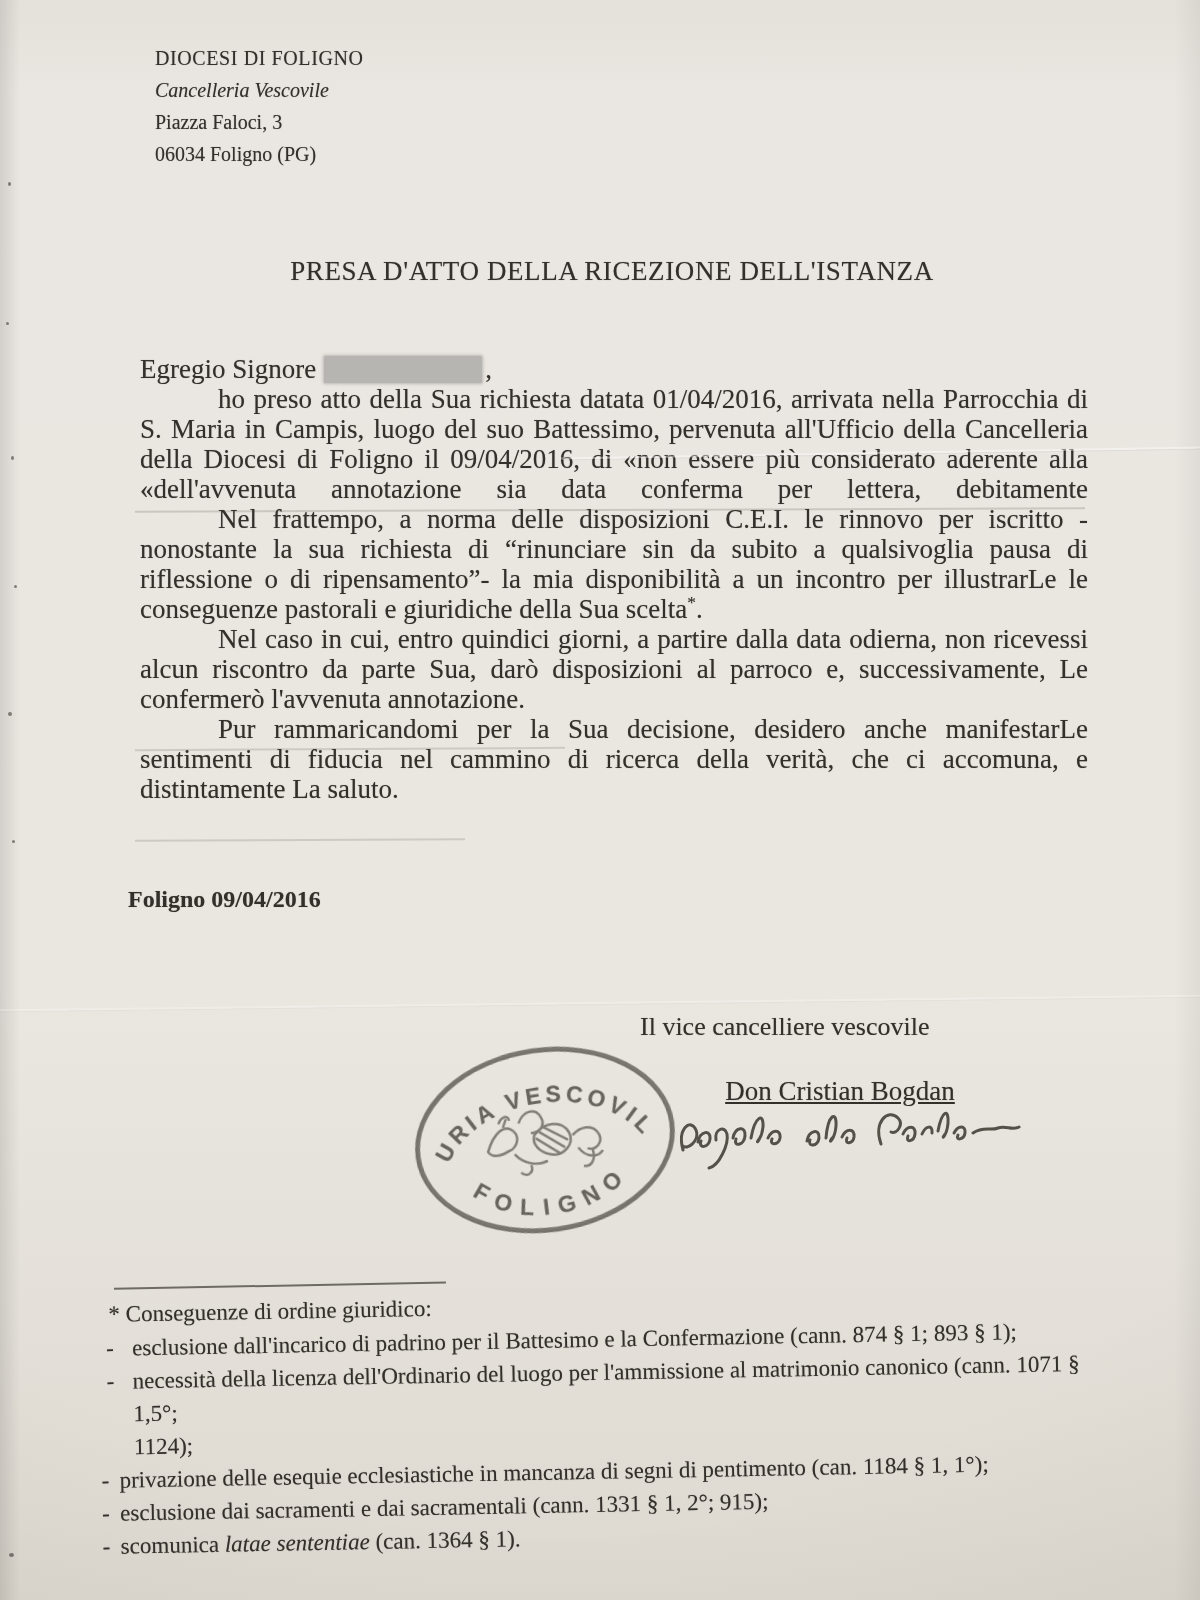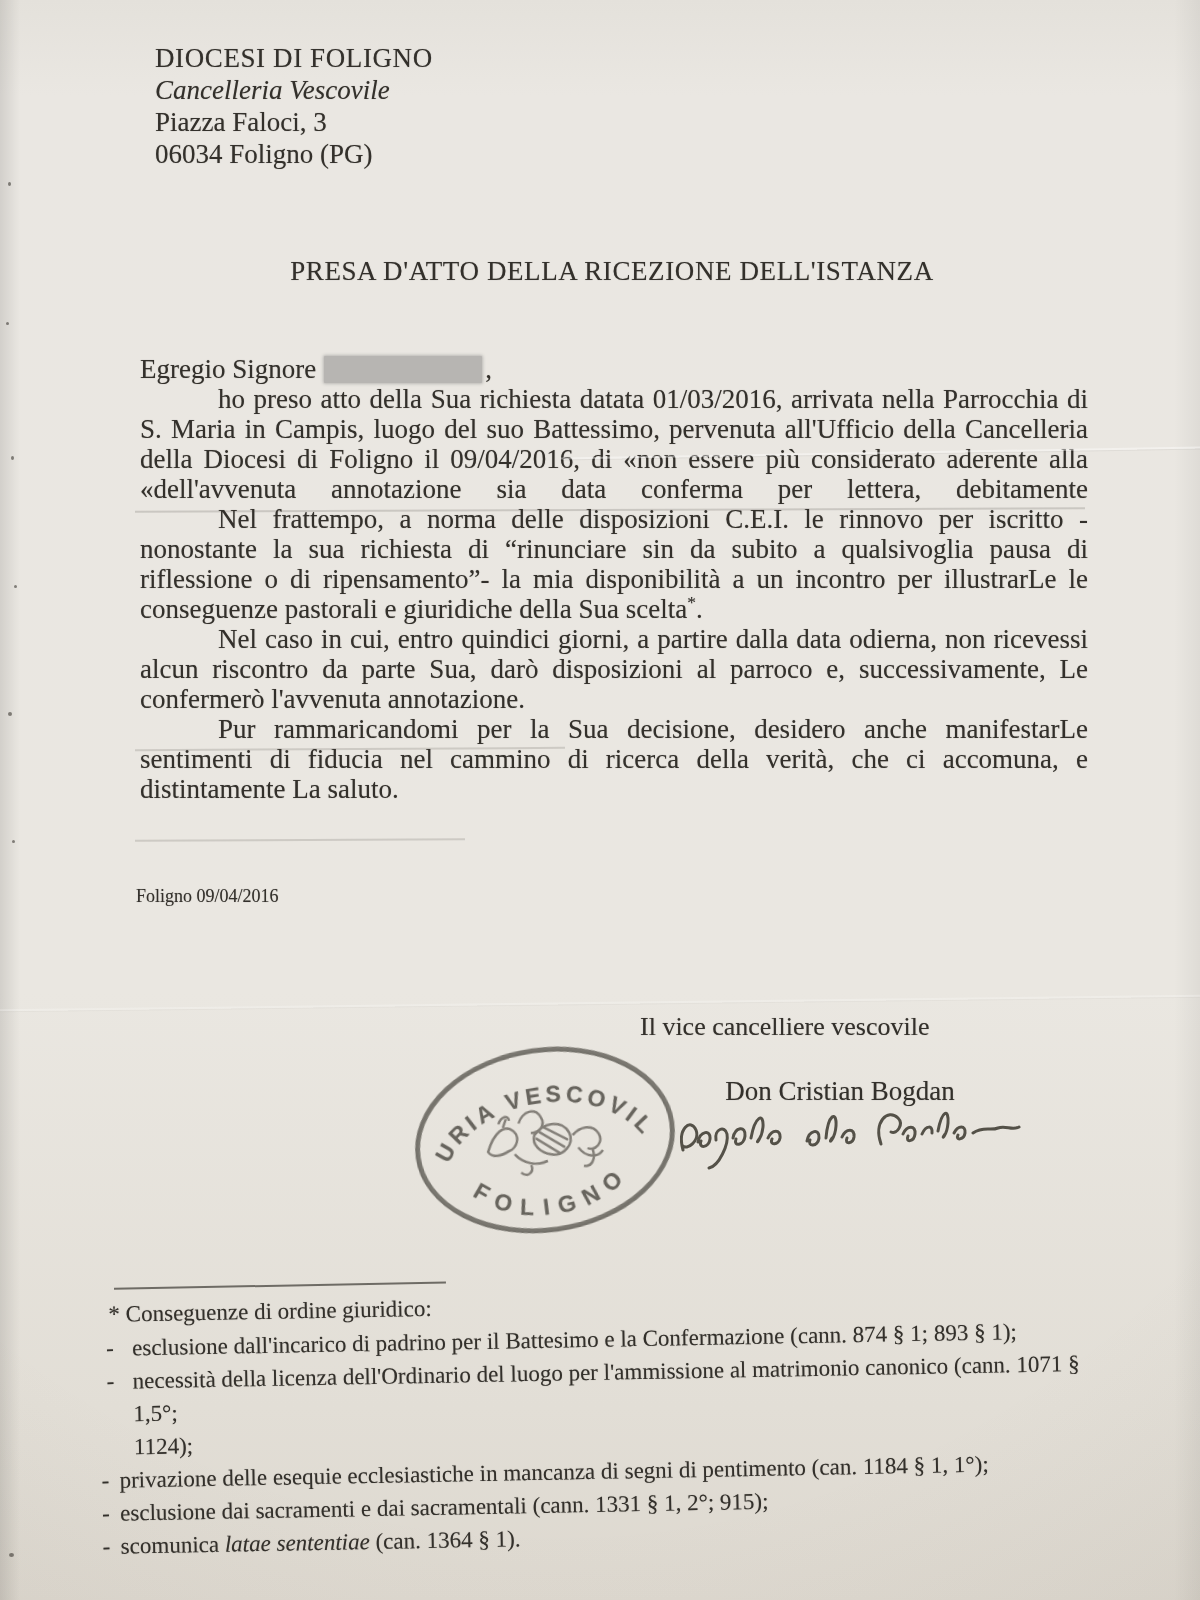--- a/index.html
+++ b/index.html
@@ -10,41 +10,41 @@
       linear-gradient(180deg,#e4e1db 0%, #eae7e2 6%, #eae7e1 62%, #e2ded6 88%, #ddd8cf 100%);
     font-family:"Liberation Serif", serif;
     color:#33302b;
     text-shadow:0 0 1px rgba(51,48,43,0.38);
   }
   .edge-shadow{position:absolute;inset:0;background:linear-gradient(90deg,rgba(0,0,0,0.10),rgba(0,0,0,0) 20px),linear-gradient(270deg,rgba(0,0,0,0.05),rgba(0,0,0,0) 26px);pointer-events:none;}
   .speck{position:absolute;background:rgba(45,42,37,0.55);border-radius:50%;}
   .crease{position:absolute;pointer-events:none;}
 
   
-  .letterhead{position:absolute;left:155px;top:42px;font-size:27px;line-height:32px;}
+  .letterhead{position:absolute;left:155px;top:42px;font-size:20px;line-height:32px;}
   .letterhead .org{letter-spacing:0.6px;}
   .letterhead .office{font-style:italic;}
 
   
   .doc-title{position:absolute;left:12px;top:256px;width:1200px;text-align:center;font-size:27px;letter-spacing:0.6px;}
 
   
   .body-text{position:absolute;left:140px;top:345px;width:948px;font-size:27px;line-height:30px;margin-top:9px;}
   .bline{text-align:justify;text-align-last:justify;white-space:normal;}
   .bline.last{text-align-last:left;}
   .bline.indent{text-indent:78px;}
   .bline sup{font-size:0.65em;vertical-align:super;line-height:0;}
   .salutation{text-align-last:left;}
   .redaction{display:inline-block;width:158px;height:27px;background:#b7b5b2;border-radius:1px;vertical-align:-5px;box-shadow:0 0 3px 1px rgba(183,181,178,0.95);margin-left:8px;margin-right:3px;}
 
-  .date-line{position:absolute;left:136px;top:886px;font-size:18px;}
+  .date-line{position:absolute;left:128px;top:886px;font-size:24px;font-weight:bold;}
 
   
   .signoff-role{position:absolute;left:640px;top:1012px;width:400px;font-size:26px;}
-  .signoff-name{position:absolute;left:660px;top:1076px;width:360px;text-align:center;font-size:27px;}
+  .signoff-name{position:absolute;left:660px;top:1076px;width:360px;text-align:center;font-size:27px;text-decoration:underline;}
   .signature-svg{position:absolute;left:665px;top:1098px;}
 
   
   .stamp-svg{position:absolute;left:398px;top:1032px;transform:rotate(-8deg);opacity:0.88;filter:blur(0.3px);}
   .stamp-svg text{font-family:"Liberation Sans", sans-serif;font-weight:700;fill:#56534c;}
 
   
   .footnotes{position:absolute;left:98px;top:1288px;width:1022px;font-size:23px;line-height:33px;transform:rotate(-1.05deg);transform-origin:0 0;}
   .fn-divider{width:332px;height:2px;background:#504d47;opacity:0.8;margin:0 0 8px 16px;}
   .fn-header{margin-left:10px;margin-bottom:1px;}
@@ -69,21 +69,21 @@
     <div>Piazza Faloci, 3</div>
     <div>06034 Foligno (PG)</div>
   </div>
 
   <div class="doc-title">PRESA D'ATTO DELLA RICEZIONE DELL'ISTANZA</div>
 
   <div class="body-text" id="body-lines">
     <div class="bline salutation">
       <span>Egregio Signore</span><span class="redaction"></span><span>,</span>
     </div>
-  <div class="bline indent">ho preso atto della Sua richiesta datata 01/03/2016, arrivata nella Parrocchia di</div>
+  <div class="bline indent">ho preso atto della Sua richiesta datata 01/04/2016, arrivata nella Parrocchia di</div>
       <div class="bline">S. Maria in Campis, luogo del suo Battessimo, pervenuta all'Ufficio della Cancelleria</div>
       <div class="bline">della Diocesi di Foligno il 09/04/2016, di «non essere più considerato aderente alla</div>
       <div class="bline">«dell'avvenuta annotazione sia data conferma per lettera, debitamente</div>
       <div class="bline indent">Nel frattempo, a norma delle disposizioni C.E.I. le rinnovo per iscritto -</div>
       <div class="bline">nonostante la sua richiesta di “rinunciare sin da subito a qualsivoglia pausa di</div>
       <div class="bline">riflessione o di ripensamento”- la mia disponibilità a un incontro per illustrarLe le</div>
       <div class="bline last">conseguenze pastorali e giuridiche della Sua scelta<sup>*</sup>.</div>
       <div class="bline indent">Nel caso in cui, entro quindici giorni, a partire dalla data odierna, non ricevessi</div>
       <div class="bline">alcun riscontro da parte Sua, darò disposizioni al parroco e, successivamente, Le</div>
       <div class="bline last">confermerò l'avvenuta annotazione.</div>

